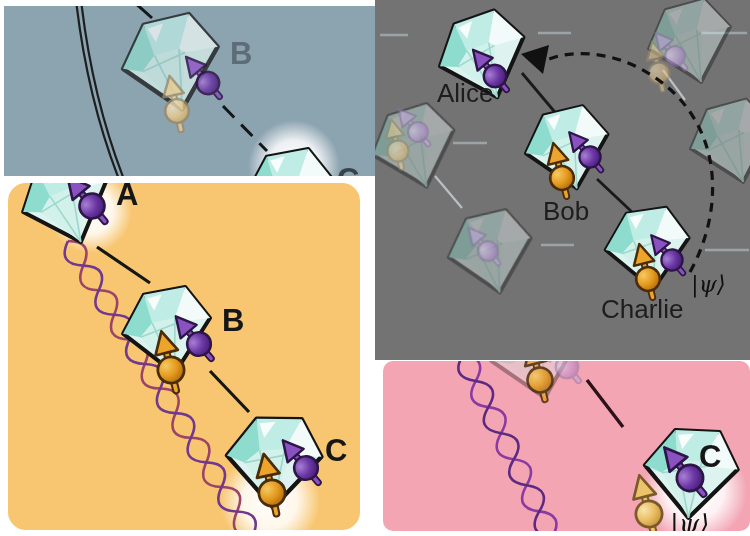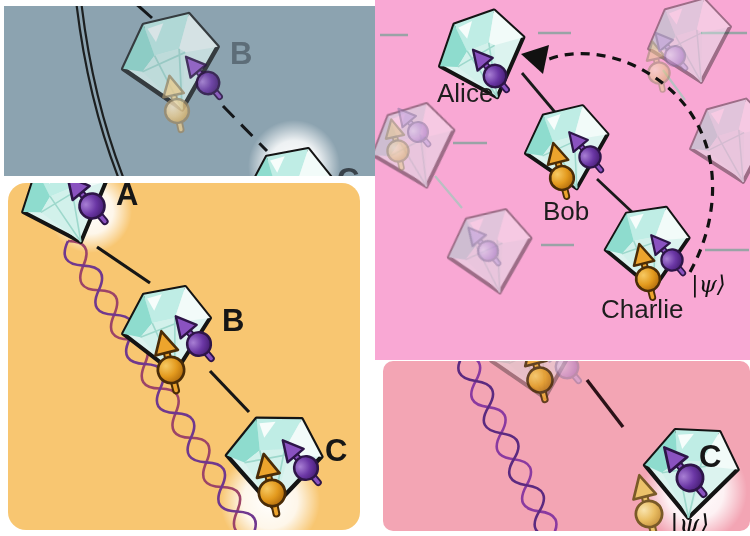--- a/index.html
+++ b/index.html
@@ -3,21 +3,21 @@
 <meta charset="utf-8">
 <style>
   html,body{margin:0;padding:0;background:#ffffff;}
   .stage{
     position:relative;width:750px;height:536px;background:#ffffff;
     overflow:hidden;font-family:"Liberation Sans", sans-serif;
   }
   .panel{position:absolute;overflow:hidden;}
   #panel-memory{left:4px;top:6px;width:371px;height:170px;background:#8CA3B0;}
   #panel-entangled{left:8px;top:183px;width:352px;height:347px;background:#F8C671;border-radius:18px;}
-  #panel-network{left:375px;top:0;width:375px;height:360px;background:#f9a8d4;}
+  #panel-network{left:375px;top:0;width:375px;height:360px;background:#737373;}
   #panel-teleport{left:383px;top:361px;width:367px;height:170px;background:#F3A5B4;border-radius:10px;}
   svg{display:block;}
   text{font-family:"Liberation Sans", sans-serif;}
   .letter{font-size:31px;font-weight:600;fill:#161616;}
   .name{font-size:26px;font-weight:500;fill:#1d1d1d;}
   .ket{font-family:"DejaVu Serif", serif;font-style:italic;font-size:23px;fill:#111;}
   .muted-letter{fill:#5d6d78;}
   .partial-letter{fill:#39424a;}
 </style>
 </head>

